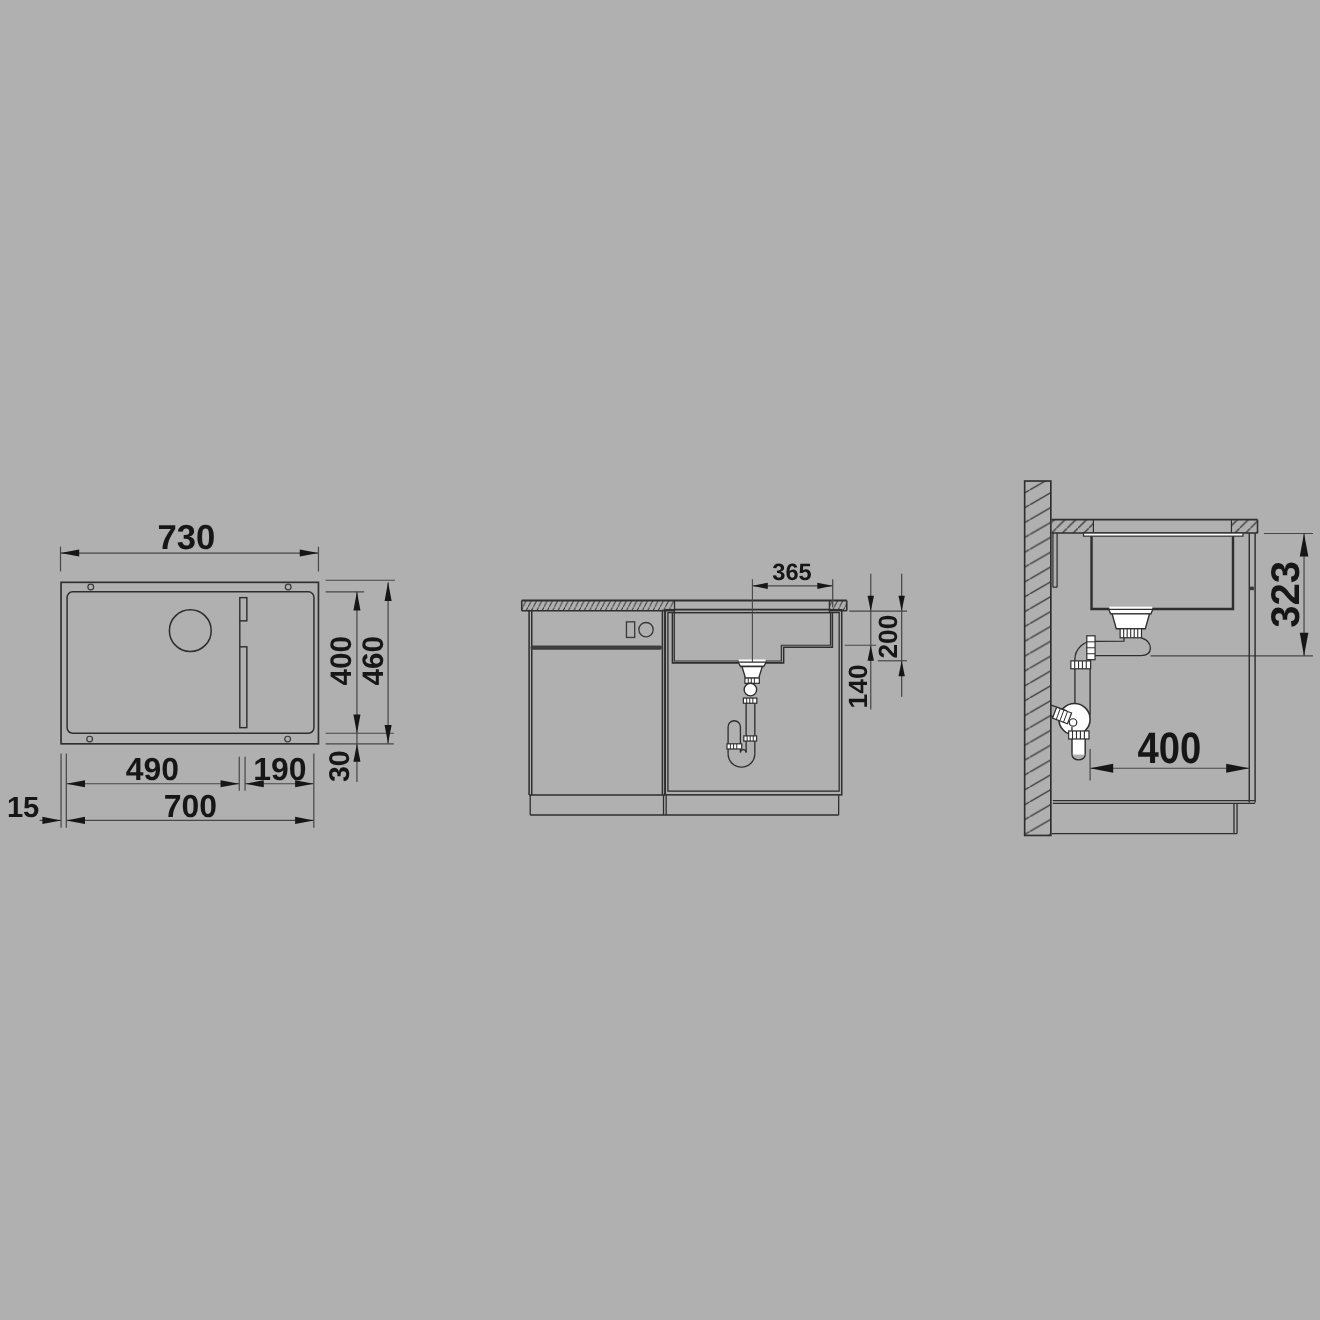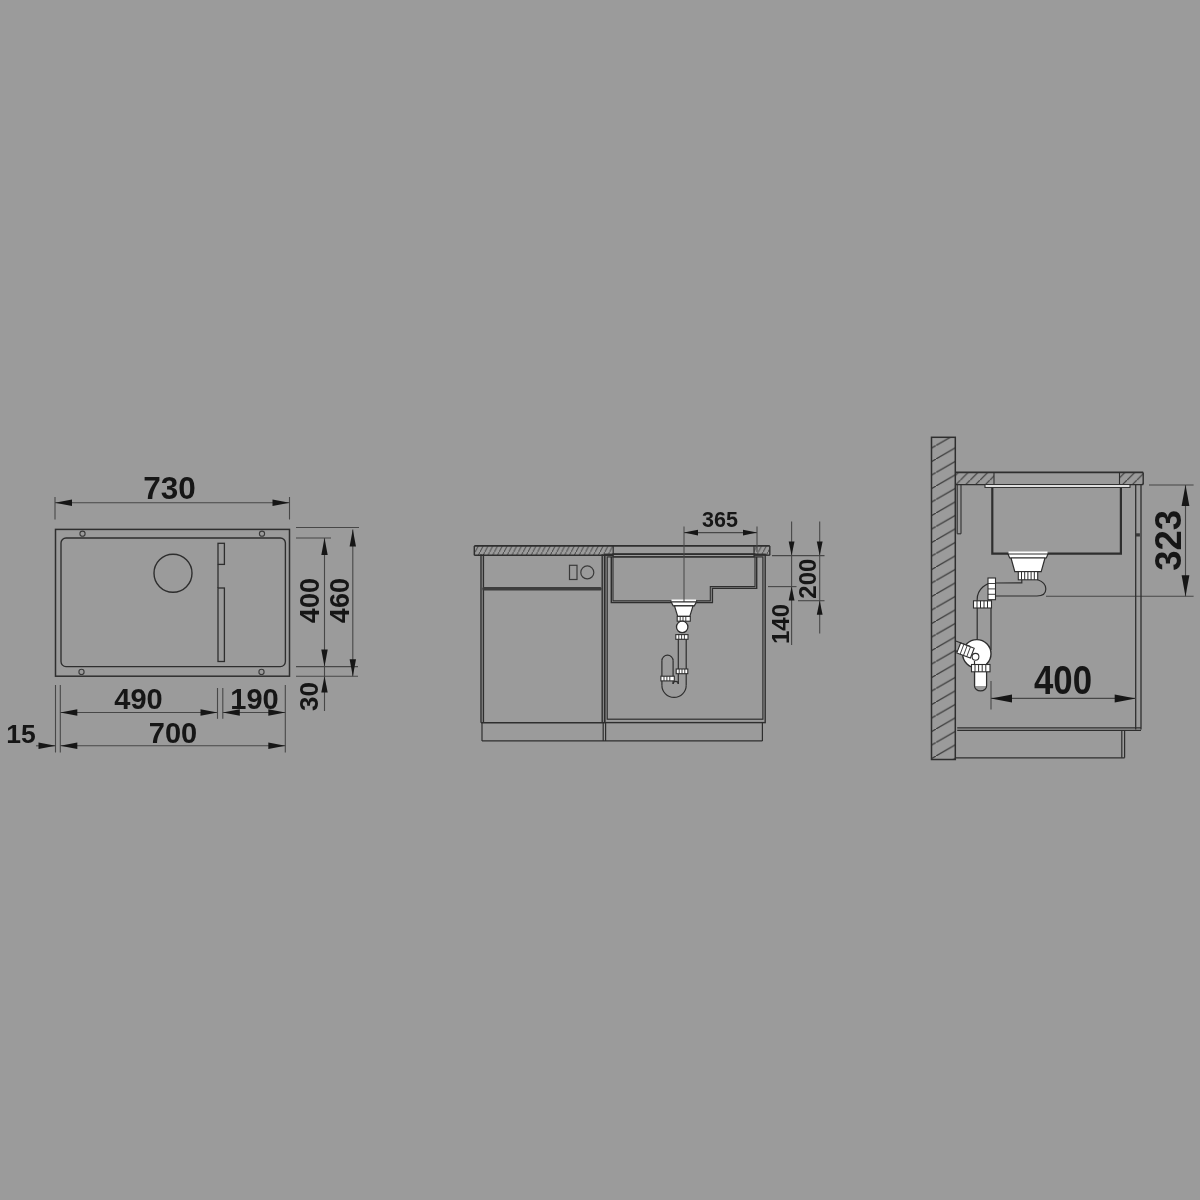--- a/index.html
+++ b/index.html
@@ -1,16 +1,16 @@
 <!DOCTYPE html>
 <html><head>
 <meta charset="utf-8">
 <style>
   html,body{margin:0;padding:0;background:#ffffff;}
-  .page{width:1200px;height:1200px;position:relative;background:#22c55e;overflow:hidden;filter:grayscale(1);}
+  .page{width:1200px;height:1200px;position:relative;background:#84cc16;overflow:hidden;filter:grayscale(1);}
   text{font-family:"Liberation Sans",sans-serif;font-weight:bold;fill:#161616;}
 </style>
 </head>
 <body>
 <div class="page">
 <svg width="1200" height="1200" viewBox="0 0 1200 1200">
 <defs>
 <pattern id="counterHatch" width="4.8" height="9.2" patternUnits="userSpaceOnUse">
   <line x1="4.8" y1="0" x2="0" y2="9.2" stroke="#3a3a3a" stroke-width="0.9"></line>
 </pattern>

